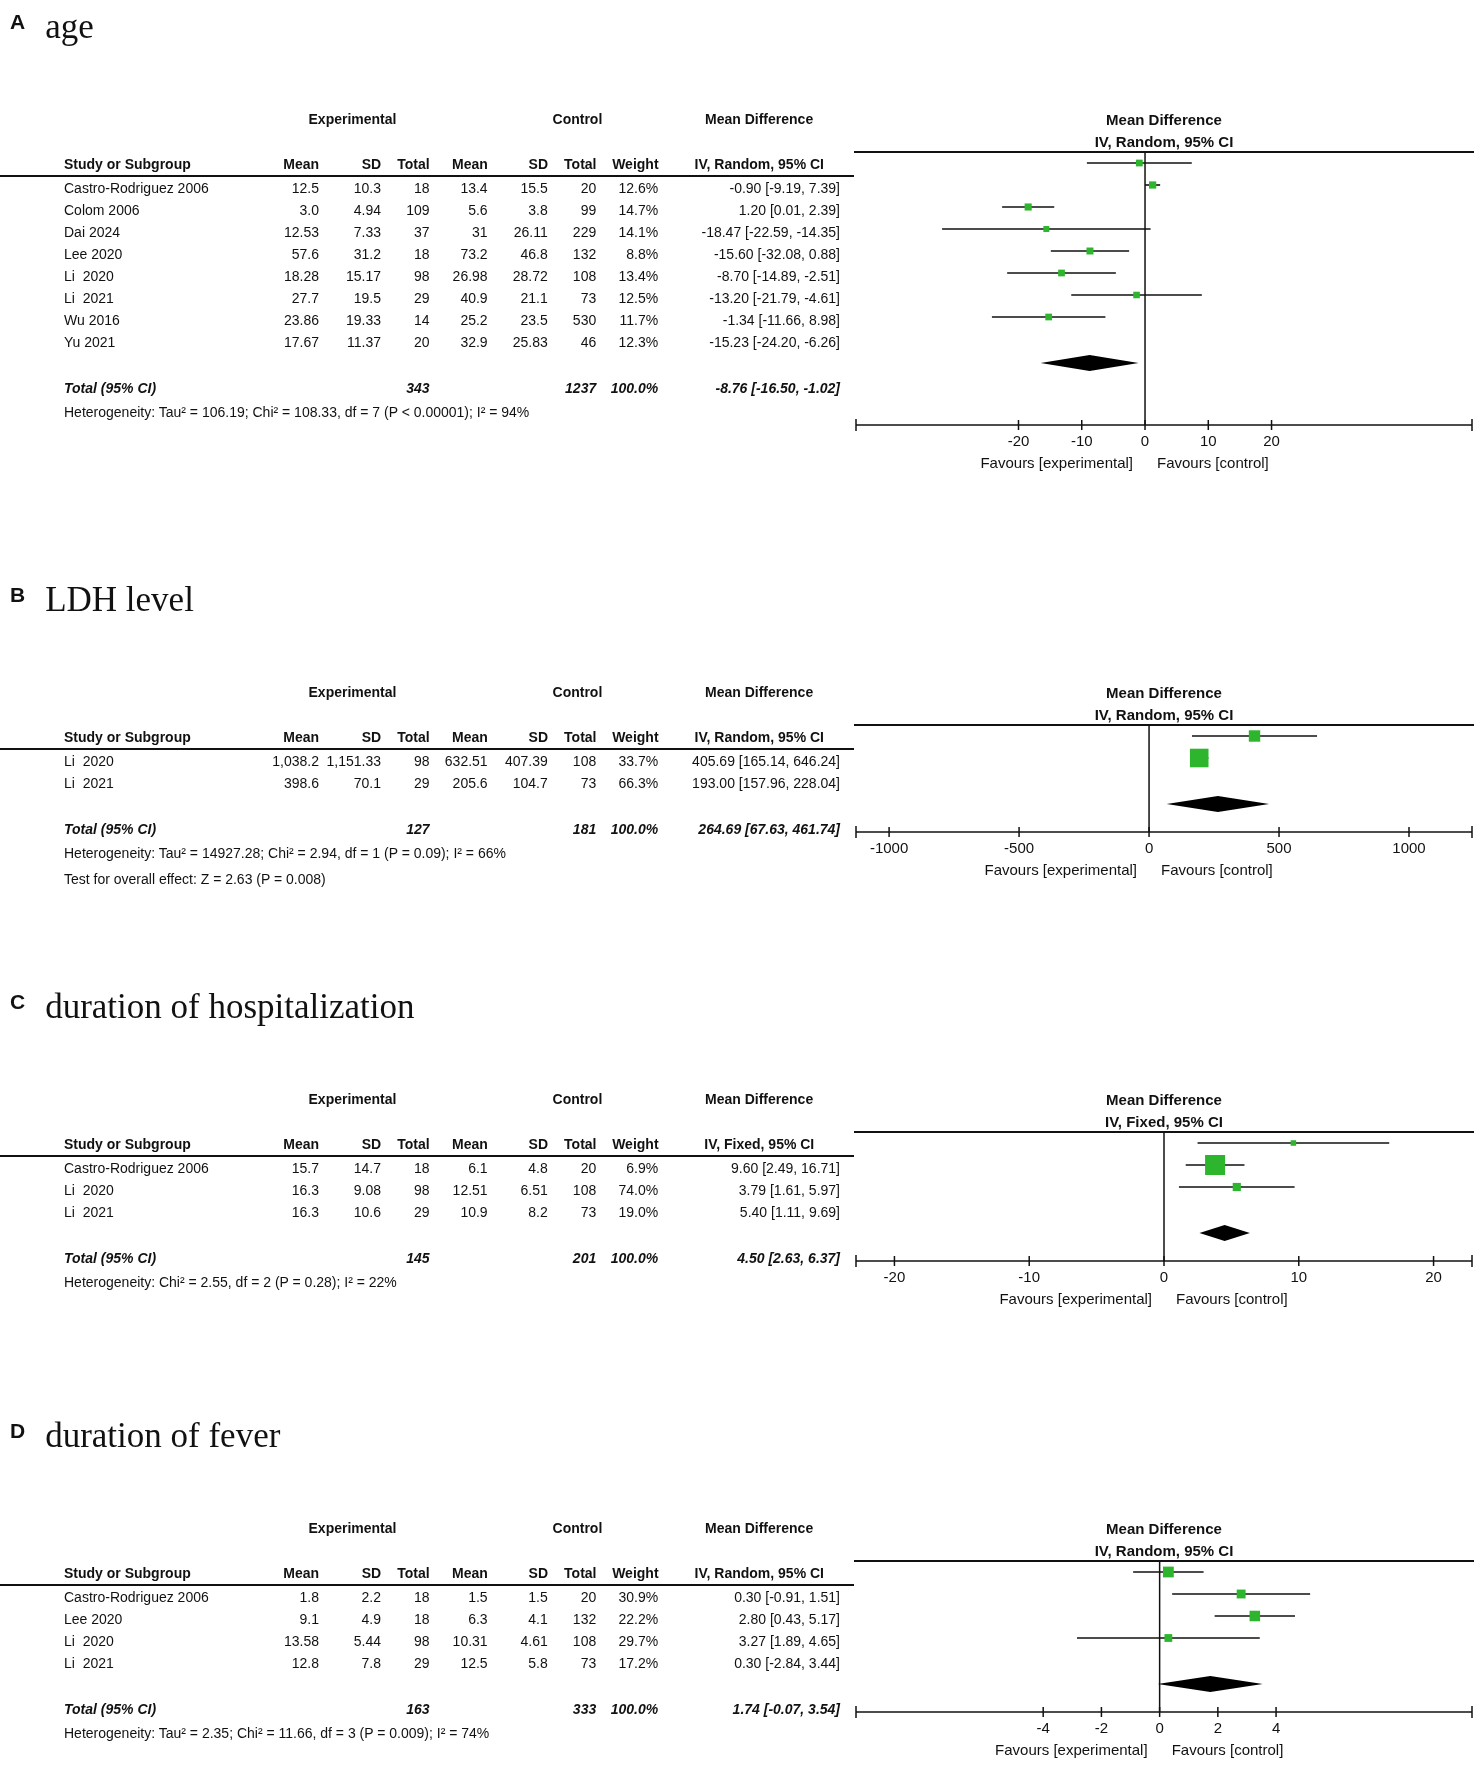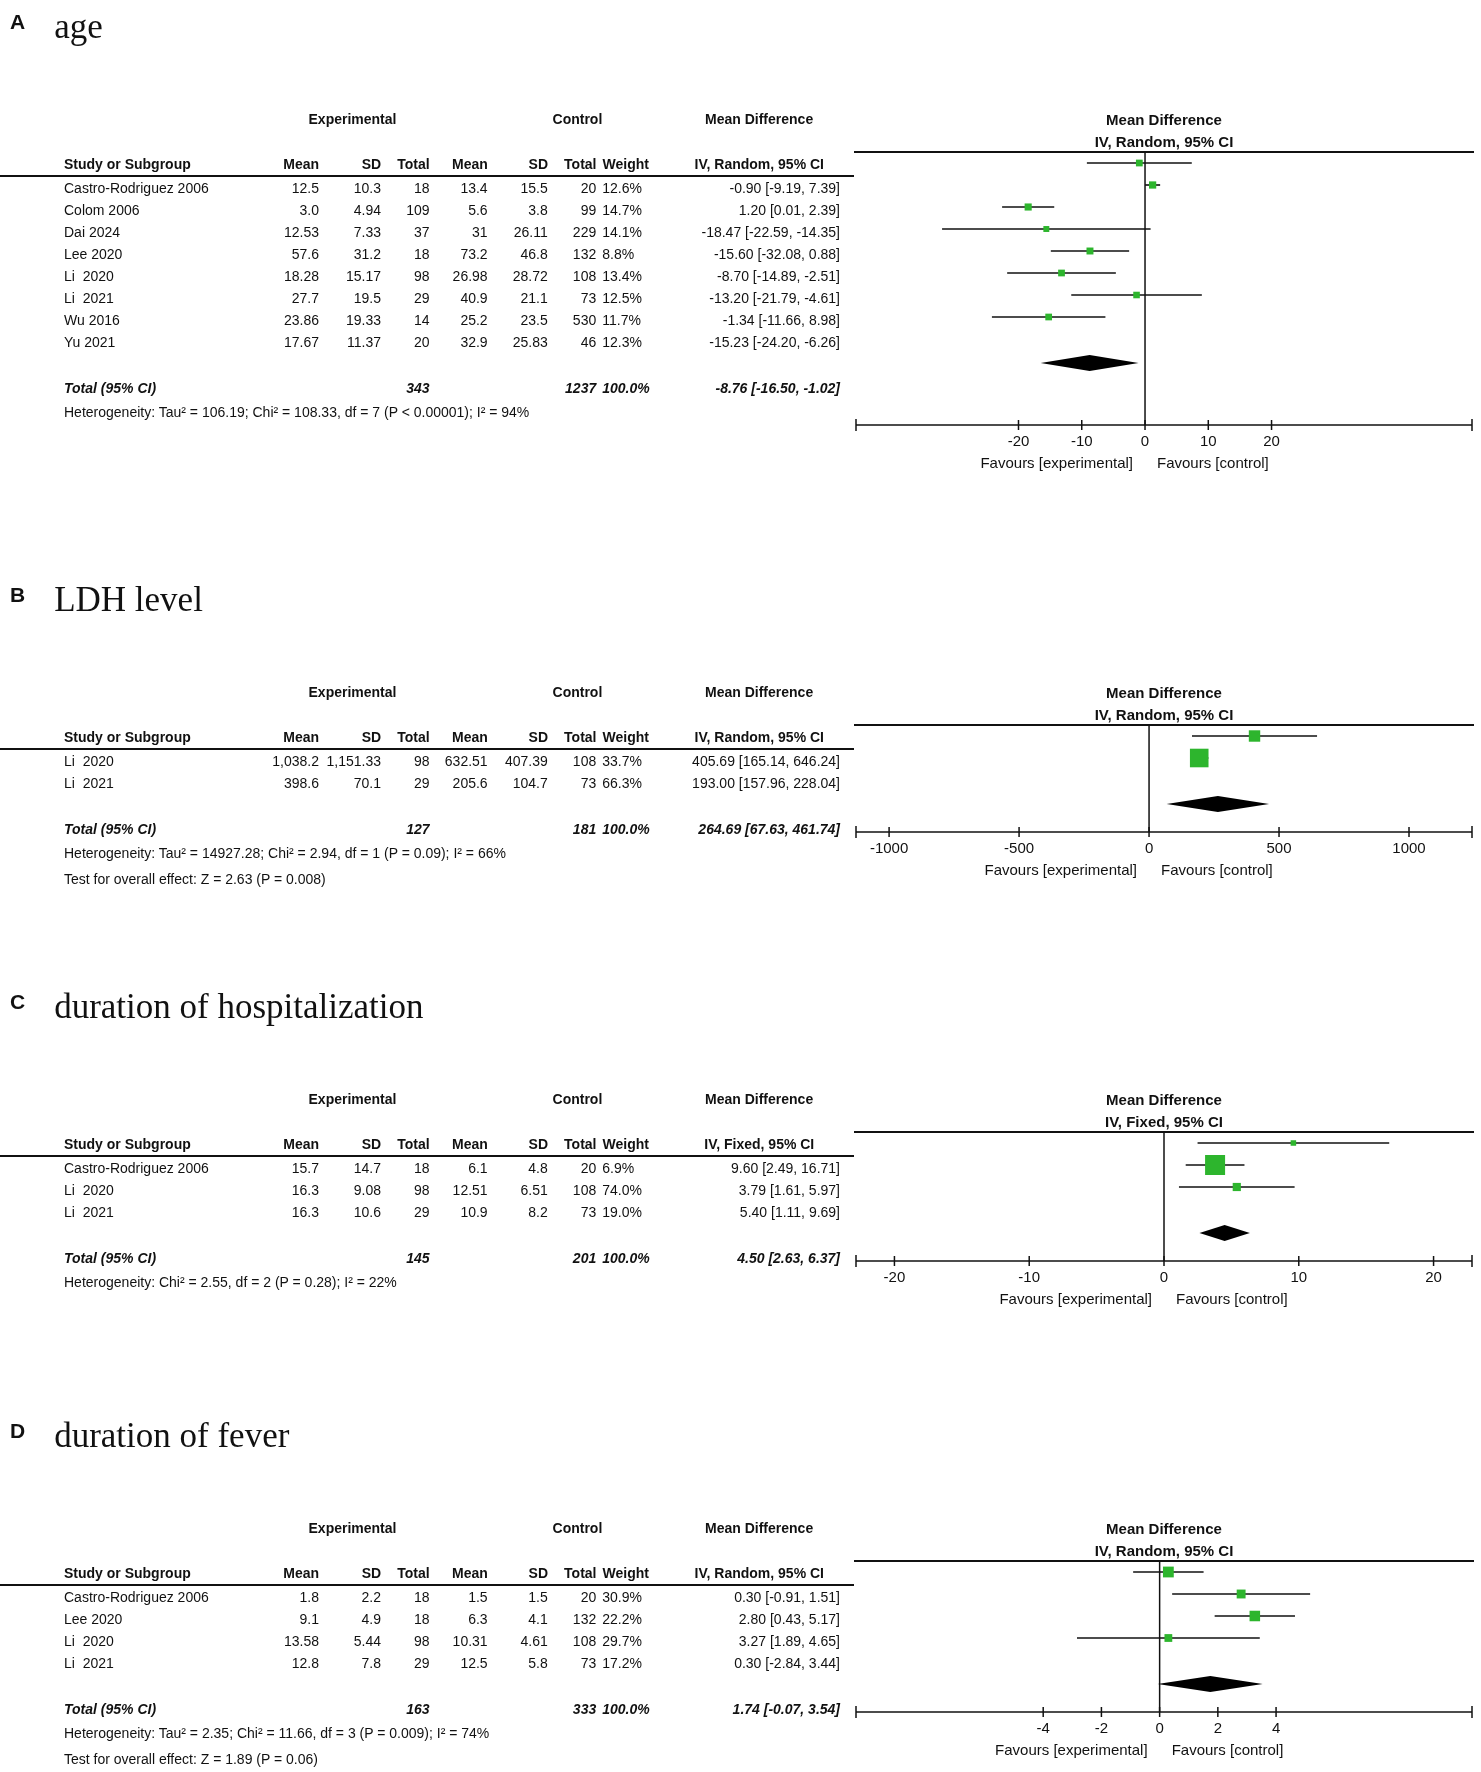--- a/index.html
+++ b/index.html
@@ -2,36 +2,36 @@
 <html><head>
 <meta charset="utf-8">
 <style>
   html,body{margin:0;padding:0;background:#fff;}
   body{width:1481px;font-family:"Liberation Sans",sans-serif;color:#111;}
   .page{padding:8px 0 10px 0;}
   .panel{margin:0 0 0 0;}
   .panel + .panel{margin-top:95px;}
   .panel-title{display:flex;align-items:flex-start;height:64px;margin-bottom:36px;}
   .plabel{font-weight:bold;font-size:21px;margin-left:10px;padding-top:2px;}
-  .ptitle{font-family:"Liberation Serif",serif;font-size:35px;margin-left:29px;line-height:1.1;}
+  .ptitle{font-family:"Liberation Serif",serif;font-size:35px;margin-left:20px;line-height:1.1;}
   .fp{display:flex;align-items:flex-start;}
   .fp-left{width:854px;flex:0 0 854px;}
   .fp-right{width:620px;flex:0 0 620px;}
   .row{display:flex;height:22px;line-height:22px;font-size:14px;box-sizing:border-box;padding-left:26px;}
   .row span{display:block;box-sizing:border-box;white-space:pre;overflow:visible;}
   .ghead span, .chead span{font-weight:bold;}
   .chead{border-bottom:2px solid #111;line-height:19px;margin-top:25px;}
   .cstudy{width:250px;padding-left:38px;text-align:left;}
   .cm1{width:58px;text-align:right;padding-right:6px;}
   .cs1{width:64px;text-align:right;padding-right:6px;}
   .ct1{width:50px;text-align:right;padding-right:6px;}
   .cm2{width:60px;text-align:right;padding-right:6px;}
   .cs2{width:62px;text-align:right;padding-right:6px;}
   .ct2{width:50px;text-align:right;padding-right:6px;}
-  .cw{width:64px;padding-right:6px;}
+  .cw{width:64px;text-align:right;padding-right:6px;}
   .cci{width:196px;text-align:right;padding-right:14px;}
   .gexp{width:172px;text-align:center;}
   .gctl{width:172px;text-align:right;}
   .gw{width:64px;}
   .gmd{width:196px;text-align:center;}
   .chead .cci{text-align:center;padding-right:0;}
   .gap{height:24px;}
   .total-row span{font-weight:bold;font-style:italic;}
   .note{height:26px;line-height:26px;}
   .note .ntext{padding-left:38px;}
@@ -507,23 +507,20 @@
           <span class="ct1">163</span>
           <span class="cm2"></span>
           <span class="cs2"></span>
           <span class="ct2">333</span>
           <span class="cw">100.0%</span>
           <span class="cci">1.74 [-0.07, 3.54]</span>
         </div>
         <div class="row note">
             <span class="ntext">Heterogeneity: Tau² = 2.35; Chi² = 11.66, df = 3 (P = 0.009); I² = 74%</span>
           </div>
-        <div class="row note">
-            <span class="ntext">Test for overall effect: Z = 1.89 (P = 0.06)</span>
-          </div>
       </div>
       <div class="fp-right">
         <svg class="fp-plot" width="620" height="252" viewBox="0 0 620 252">
             <text x="310" y="17" text-anchor="middle" font-size="15" font-weight="bold" fill="#111111">Mean Difference</text>
             <text x="310" y="39" text-anchor="middle" font-size="15" font-weight="bold" fill="#111111">IV, Random, 95% CI</text>
             <line x1="0" y1="44" x2="620" y2="44" stroke="#111111" stroke-width="2"></line>
             <line x1="305.63380281690144" y1="44" x2="305.63380281690144" y2="195" stroke="#111111" stroke-width="1.5"></line>
             <line x1="279.1455399061033" y1="55" x2="349.5868544600939" y2="55" stroke="#111111" stroke-width="1.6"></line>
             <rect x="308.96719718309856" y="49.601" width="10.798" height="10.798" fill="#2db52d"></rect>
             <line x1="318.150234741784" y1="77" x2="456.1220657276995" y2="77" stroke="#111111" stroke-width="1.6"></line>

